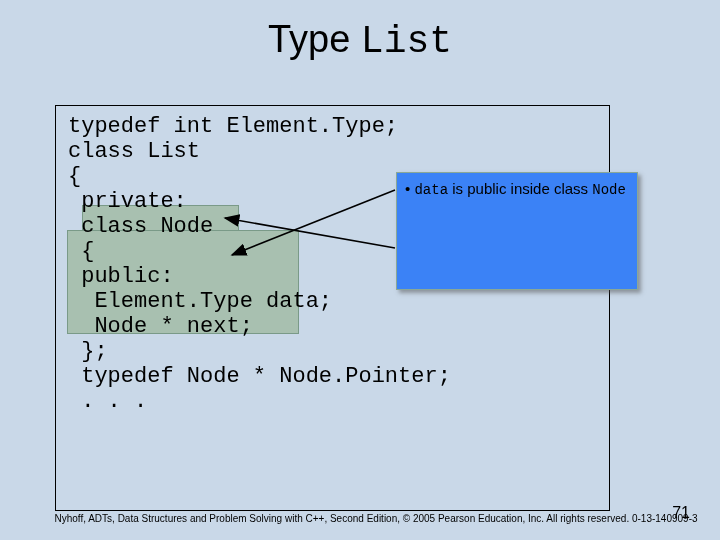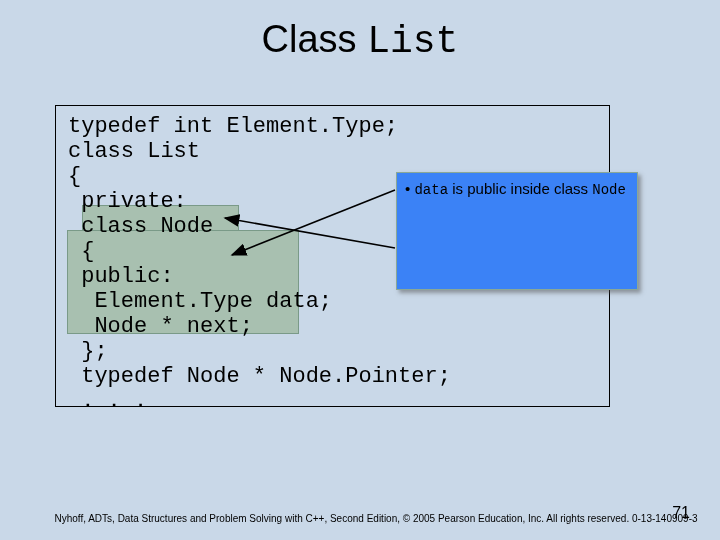--- a/index.html
+++ b/index.html
@@ -19,21 +19,21 @@
     color: #000;
   }
   .title .mono {
     font-family: "Courier New", monospace;
   }
   .codebox {
     position: absolute;
     left: 55px;
     top: 105px;
     width: 555px;
-    height: 302px;
+    height: 406px;
     border: 1.5px solid #000;
     box-sizing: border-box;
   }
   .code {
     position: absolute;
     left: 12px;
     top: 8px;
     font-family: "Courier New", monospace;
     font-size: 22px;
     line-height: 25px;
@@ -84,21 +84,21 @@
     right: 30px;
     bottom: 18px;
     font-size: 16px;
     color: #000;
   }
 </style>
 </head>
 <body>
 
 <div class="title">
-  <span>Class </span><span class="mono">List</span>
+  <span>Type </span><span class="mono">List</span>
 </div>
 
 <div class="highlight h1"></div>
 <div class="highlight h2"></div>
 
 <div class="codebox">
   <div class="code">typedef int Element.Type;
 class List
 {
  private:

